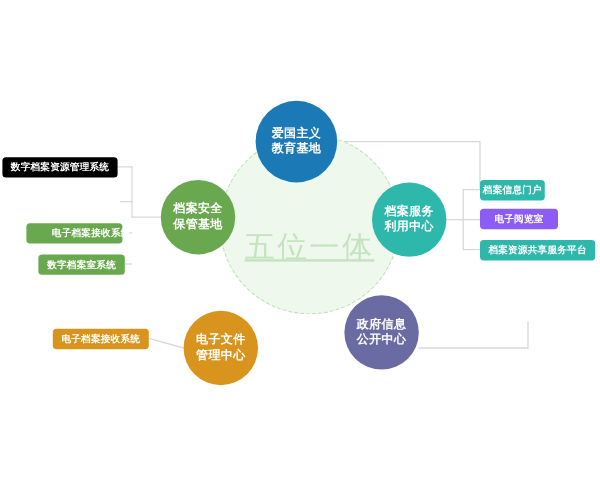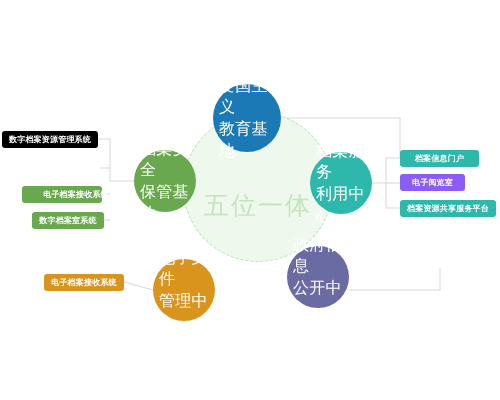--- a/index.html
+++ b/index.html
@@ -43,25 +43,25 @@
     font-weight: 400;
   }
   
   .node {
     position: absolute;
     border-radius: 50%;
     box-sizing: border-box;
     display: flex;
     align-items: center;
     justify-content: center;
-    text-align: left;
+    text-align: center;
     color: #ffffff;
-    font-size: 16px;
+    font-size: 10px;
     line-height: 1.35;
-    font-weight: 400;
+    font-weight: 700;
     letter-spacing: 0.3px;
   }
   .node span { display: block; padding: 0 3px; }
   
   .leaf {
     position: absolute;
     box-sizing: border-box;
     border-radius: 3px;
     display: flex;
     align-items: center;
@@ -89,21 +89,21 @@
         <path d="M 281 118 L 400 118 L 400 158"></path>
         <path d="M 372 183 L 386 183 L 386 158 L 400 158"></path>
         <path d="M 386 183 L 400 183"></path>
         <path d="M 386 183 L 386 208 L 400 208"></path>
         <path d="M 349 290 L 440 290 L 440 268"></path>
       </g>
   </svg>
 
   <div class="halo" style="left: 183px; top: 112px; width: 150px; height: 150px; background: rgb(238, 248, 236); border-color: rgb(191, 224, 189);"></div>
 
-  <div class="centre-label" style="left: 183px; top: 189px; width: 150px; color: rgb(196, 227, 191);">五位一体</div>
+  <div class="centre-label" style="left: 183px; top: 189px; width: 150px; color: rgb(196, 227, 191); text-decoration: underline;">五位一体</div>
 
   <div class="node" style="left: 213px; top: 84px; width: 68px; height: 68px; background: rgb(27, 122, 181);">
     <span>
       <span>爱国主义</span>
       <span>教育基地</span>
     </span>
   </div>
   <div class="node" style="left: 134px; top: 150px; width: 62px; height: 62px; background: rgb(106, 168, 79);">
     <span>
       <span>档案安全</span>
@@ -126,19 +126,19 @@
     <span>
       <span>政府信息</span>
       <span>公开中心</span>
     </span>
   </div>
 
   <div class="leaf" style="left: 2px; top: 131px; width: 96px; background: #000000;">数字档案资源管理系统</div>
   <div class="leaf" style="left: 22px; top: 186px; width: 80px; background: rgb(106, 168, 79); padding-left: 28px;">电子档案接收系统</div>
   <div class="leaf" style="left: 32px; top: 212px; width: 72px; background: rgb(106, 168, 79);">数字档案室系统</div>
 
-  <div class="leaf" style="left: 400px; top: 150px; width: 79px; background: rgb(46, 184, 172);">档案信息门户</div>
+  <div class="leaf" style="left: 400px; top: 150px; width: 54px; background: rgb(46, 184, 172);">档案信息门户</div>
   <div class="leaf" style="left: 400px; top: 174px; width: 65px; background: #8b5cf6;">电子阅览室</div>
   <div class="leaf" style="left: 400px; top: 200px; width: 96px; background: rgb(46, 184, 172);">档案资源共享服务平台</div>
 
   <div class="leaf" style="left: 44px; top: 274px; width: 80px; background: rgb(217, 148, 30);">电子档案接收系统</div>
 
 </div>
 
 </body></html>

